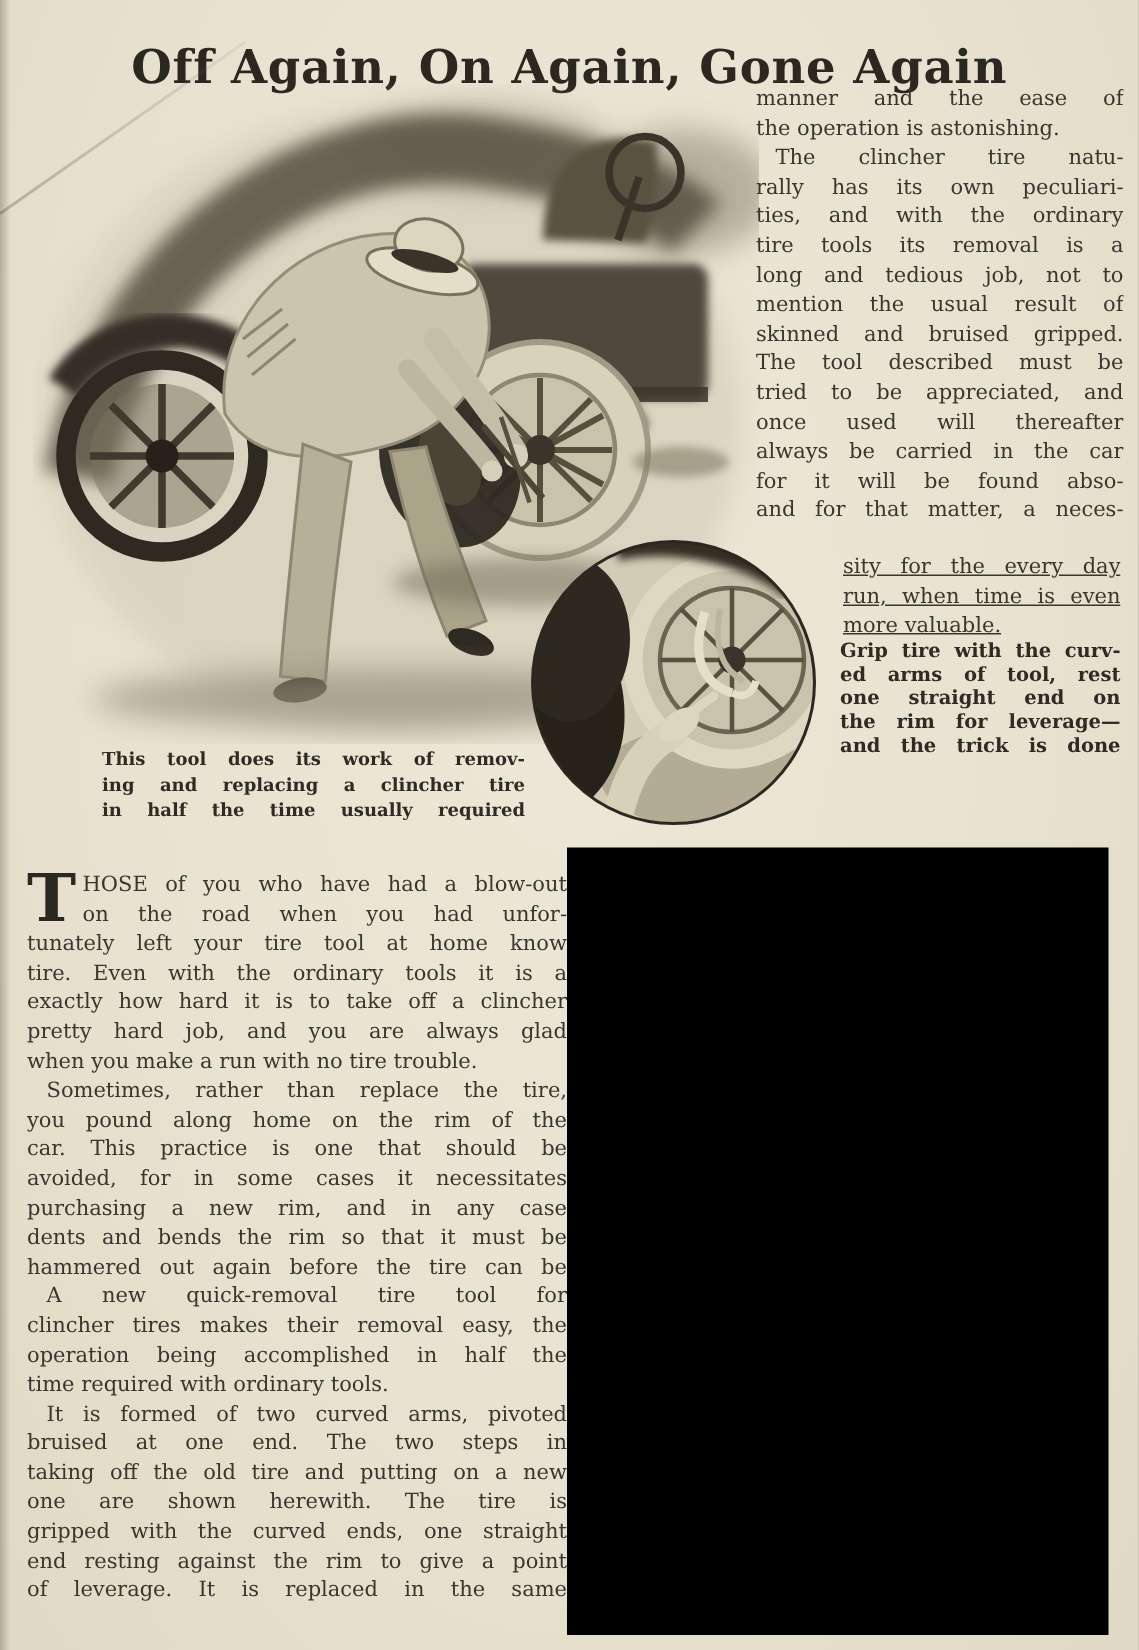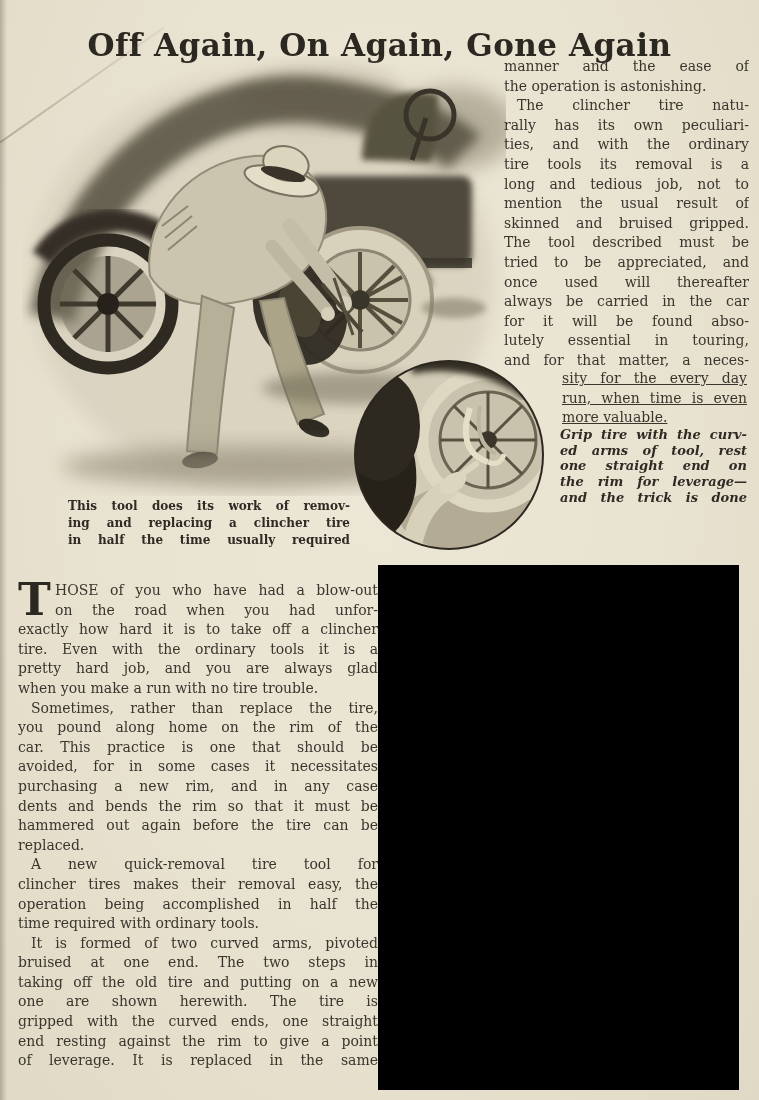--- a/index.html
+++ b/index.html
@@ -23,21 +23,21 @@
   }
   .col{position:absolute;font-size:14px;line-height:19.6px;color:#3a362e;}
   .left-col{left:18px;top:581px;width:360px;}
   .right-col{left:504px;top:57px;width:245px;}
   .right-col-indent{left:562px;top:369px;width:185px;text-decoration:underline;}
   .line{text-align:justify;text-align-last:justify;max-height:1.45em;overflow:hidden;}
   .line.endline{text-align-last:left;}
   .para.indent .line:first-child{text-indent:13px;}
   .caption{position:absolute;font-weight:bold;color:#2f2b24;}
   .main-caption{left:68px;top:498px;width:282px;font-size:12px;line-height:17px;}
-  .inset-caption{left:560px;top:427px;width:187px;font-size:13px;line-height:15.7px;font-style:italic;}
+  .inset-caption{left:560px;top:427px;width:187px;font-size:13px;line-height:15.7px;}
   .dropcap{
     float:left;font-size:44px;line-height:36px;height:38px;width:32px;
     padding:1px 5px 0 0;font-weight:bold;color:#2b2822;
   }
   .photo-main{position:absolute;left:22px;top:56px;width:484px;height:440px;}
   .inset{position:absolute;left:350px;top:356px;width:198px;height:198px;}
   .redaction{position:absolute;left:378px;top:565px;width:361px;height:525px;background:#000;}
   svg{display:block;width:100%;height:100%;}
 </style>
 </head>
@@ -191,21 +191,20 @@
         <div class="line">ties, and with the ordinary</div>
         <div class="line">tire tools its removal is a</div>
         <div class="line">long and tedious job, not to</div>
         <div class="line">mention the usual result of</div>
         <div class="line">skinned and bruised gripped.</div>
         <div class="line">The tool described must be</div>
         <div class="line">tried to be appreciated, and</div>
         <div class="line">once used will thereafter</div>
         <div class="line">always be carried in the car</div>
         <div class="line">for it will be found abso-</div>
-        <div class="line">lutely essential in touring,</div>
         <div class="line">and for that matter, a neces-</div>
       </div>
     </div>
 
   <div class="col right-col-indent">
       <div class="para">
         <div class="line">sity for the every day</div>
         <div class="line">run, when time is even</div>
         <div class="line endline">more valuable.</div>
       </div>
@@ -228,34 +227,34 @@
         <div class="line">in half the time usually required</div>
       </div>
     </div>
 
   <div class="col left-col">
     <span class="dropcap">T</span>
     <div>
         <div class="para">
           <div class="line">HOSE of you who have had a blow-out</div>
           <div class="line">on the road when you had unfor-</div>
+          <div class="line">tunately left your tire tool at home know</div>
+          <div class="line">tire.  Even with the ordinary tools it is a</div>
           <div class="line">exactly how hard it is to take off a clincher</div>
-          <div class="line">tire.  Even with the ordinary tools it is a</div>
           <div class="line">pretty hard job, and you are always glad</div>
           <div class="line endline">when you make a run with no tire trouble.</div>
         </div>
         <div class="para indent">
           <div class="line">Sometimes, rather than replace the tire,</div>
           <div class="line">you pound along home on the rim of the</div>
           <div class="line">car.  This practice is one that  should be</div>
           <div class="line">avoided, for in some cases it necessitates</div>
           <div class="line">purchasing a new rim, and in any case</div>
           <div class="line">dents and bends the rim so that it must be</div>
           <div class="line">hammered out again before the tire can be</div>
-          <div class="line endline">replaced.</div>
         </div>
         <div class="para indent">
           <div class="line">A new quick-removal tire tool for</div>
           <div class="line">clincher tires makes their removal easy, the</div>
           <div class="line">operation being accomplished in half the</div>
           <div class="line endline">time required with ordinary tools.</div>
         </div>
         <div class="para indent">
           <div class="line">It is formed of two curved arms, pivoted</div>
           <div class="line">bruised at one end.  The two steps in</div>

